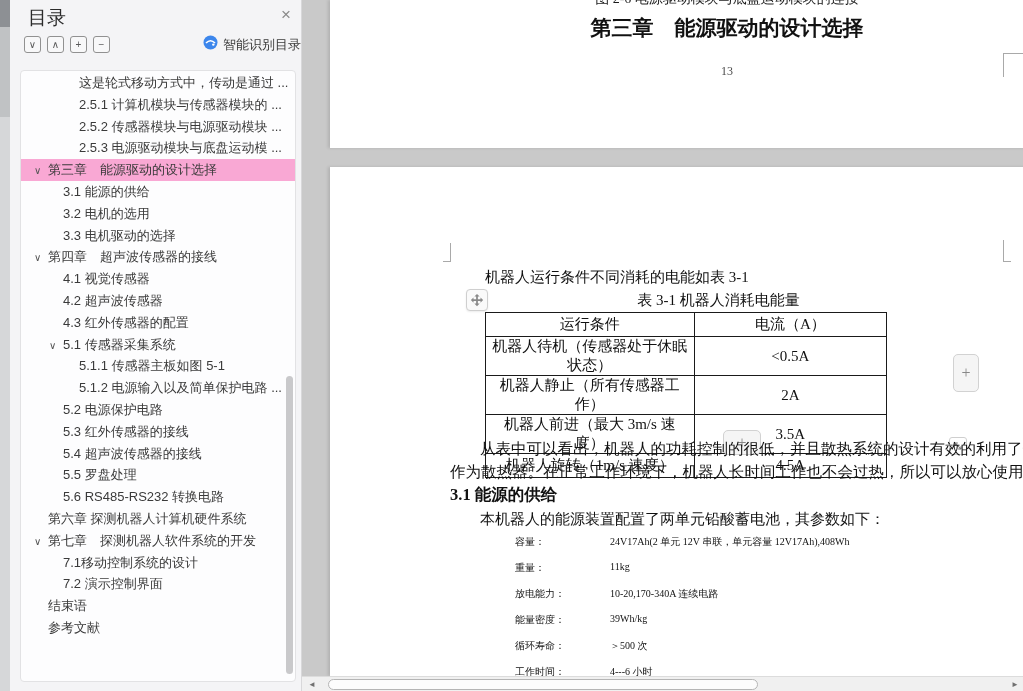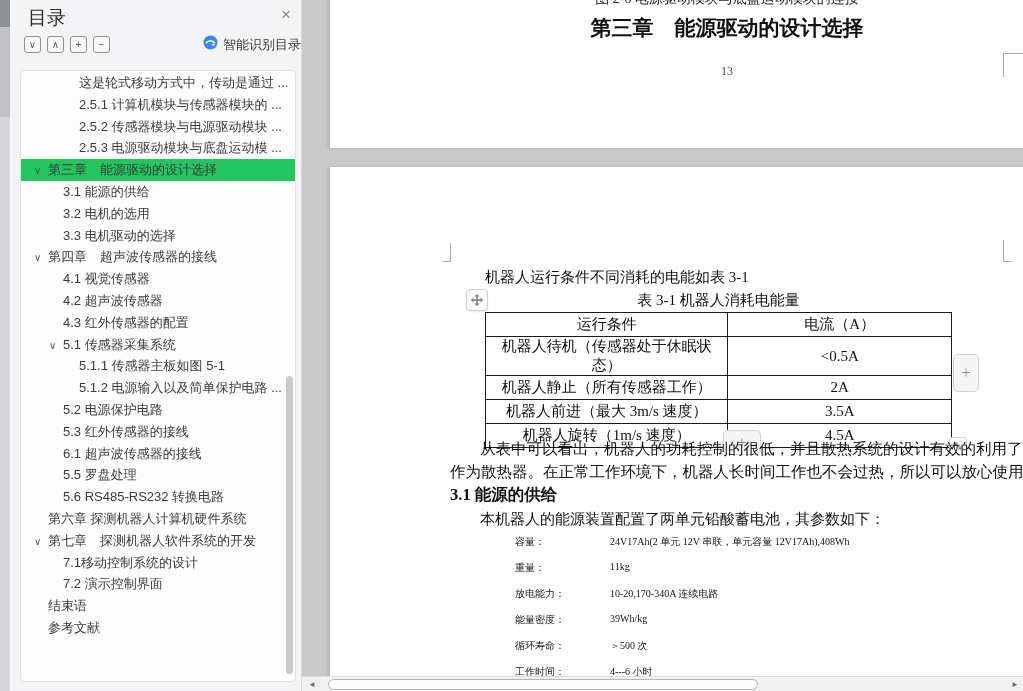--- a/index.html
+++ b/index.html
@@ -17,21 +17,21 @@
   .sb-close { position:absolute; left:271px; top:6px; font-size:17px; color:#8a8a8a; cursor:pointer; line-height:18px; }
   .sb-btn { position:absolute; top:36px; width:17px; height:17px; border:1px solid #919191; border-radius:3px; background:#f8f8f9;
             font-size:10px; color:#5a5a5a; text-align:center; line-height:15px; cursor:pointer; }
   .sb-btn.b1{left:14px} .sb-btn.b2{left:37px} .sb-btn.b3{left:60px} .sb-btn.b4{left:83px}
   .smart-toc { position:absolute; left:193px; top:36px; height:17px; display:flex; align-items:center; cursor:pointer; }
   .smart-toc .lab { font-size:13px; color:#3a3a3a; margin-left:5px; }
 
   .toc-box { position:absolute; left:10px; top:70px; width:276px; height:612px; background:#fdfdfe; border:1px solid #e2e2e4; border-radius:4px; overflow:hidden; }
   .toc-rows { position:absolute; left:0; top:1px; width:100%; }
   .toc-row { height:21.8px; line-height:21.8px; white-space:nowrap; overflow:hidden; font-size:13px; color:#3a3a3a; cursor:pointer; }
-  .toc-row.sel { background:#22c55e; }
+  .toc-row.sel { background:#f9a8d4; }
   .lvl1 { padding-left:13px; } .lvl1.noarr { padding-left:27px; }
   .lvl2 { padding-left:28px; } .lvl2.noarr { padding-left:42px; }
   .lvl3 { padding-left:58px; }
   .tarr { display:inline-block; width:14px; font-size:10px; color:#555; }
   .toc-thumb { position:absolute; right:2px; top:305px; width:7px; height:298px; background:#c9c9cb; border-radius:3.5px; cursor:pointer; }
 
   
   .page { position:absolute; left:330px; width:794px; background:#ffffff; overflow:hidden; box-shadow:-2px 0 3px rgba(0,0,0,0.12); }
   .page1 { top:0; height:148px; }
   .page2 { top:167px; height:509px; }
@@ -41,21 +41,21 @@
   .ch-heading { position:absolute; left:0; top:14px; width:100%; text-align:center; font-size:21px; font-weight:bold; color:#111; }
   .page-num { position:absolute; left:0; top:64px; width:100%; text-align:center; font-size:12px; color:#4a4a4a; }
 
   .corner { position:absolute; }
   .corner.p1r { left:673px; top:53px; width:20px; height:24px; border-left:1px solid #a9a9a9; border-top:1px solid #a9a9a9; }
   .corner.p2l { left:113px; top:76px; width:8px; height:19px; border-right:1px solid #a9a9a9; border-bottom:1px solid #a9a9a9; }
   .corner.p2r { left:673px; top:73px; width:8px; height:22px; border-left:1px solid #a9a9a9; border-bottom:1px solid #a9a9a9; }
 
   .intro-line { position:absolute; left:155px; top:101px; font-size:15px; color:#111; }
   .tbl-caption { position:absolute; left:155px; top:124px; width:467px; text-align:center; font-size:15px; color:#111; }
-  .power-table { position:absolute; left:155px; top:145px; width:467px; border-collapse:collapse; font-size:15px; color:#111; }
+  .power-table { position:absolute; left:155px; top:145px; width:402px; border-collapse:collapse; font-size:15px; color:#111; }
   .power-table td, .power-table th { border:1px solid #1a1a1a; height:24px; text-align:center; font-weight:normal; padding:0 3px; }
   .power-table .c1 { width:243px; } .power-table .c2 { width:224px; }
 
   .para-l1 { position:absolute; left:150px; top:272px; font-size:15.5px; color:#111; white-space:nowrap; }
   .para-l2 { position:absolute; left:120px; top:295px; font-size:15.5px; color:#111; white-space:nowrap; }
   .sec-heading { position:absolute; left:120px; top:317px; font-size:16.5px; font-weight:bold; color:#111; }
   .sec-intro { position:absolute; left:150px; top:343px; font-size:15px; color:#111; }
   .spec-row { position:absolute; left:185px; font-size:10px; color:#111; white-space:nowrap; }
   .spec-row .sv { position:absolute; left:95px; white-space:nowrap; }
   .sr0{top:368px} .sr1{top:394px} .sr2{top:420px} .sr3{top:446px} .sr4{top:472px} .sr5{top:498px}
@@ -120,21 +120,21 @@
       <div class="toc-row lvl2 noarr"><span>3.3 电机驱动的选择</span></div>
       <div class="toc-row lvl1"><span class="tarr">∨</span><span>第四章　超声波传感器的接线</span></div>
       <div class="toc-row lvl2 noarr"><span>4.1 视觉传感器</span></div>
       <div class="toc-row lvl2 noarr"><span>4.2 超声波传感器</span></div>
       <div class="toc-row lvl2 noarr"><span>4.3 红外传感器的配置</span></div>
       <div class="toc-row lvl2"><span class="tarr">∨</span><span>5.1 传感器采集系统</span></div>
       <div class="toc-row lvl3"><span>5.1.1 传感器主板如图 5-1</span></div>
       <div class="toc-row lvl3"><span>5.1.2 电源输入以及简单保护电路 ...</span></div>
       <div class="toc-row lvl2 noarr"><span>5.2 电源保护电路</span></div>
       <div class="toc-row lvl2 noarr"><span>5.3 红外传感器的接线</span></div>
-      <div class="toc-row lvl2 noarr"><span>6.1 超声波传感器的接线</span></div>
+      <div class="toc-row lvl2 noarr"><span>5.4 超声波传感器的接线</span></div>
       <div class="toc-row lvl2 noarr"><span>5.5 罗盘处理</span></div>
       <div class="toc-row lvl2 noarr"><span>5.6 RS485-RS232 转换电路</span></div>
       <div class="toc-row lvl1 noarr"><span>第六章 探测机器人计算机硬件系统</span></div>
       <div class="toc-row lvl1"><span class="tarr">∨</span><span>第七章　探测机器人软件系统的开发</span></div>
       <div class="toc-row lvl2 noarr"><span>7.1移动控制系统的设计</span></div>
       <div class="toc-row lvl2 noarr"><span>7.2 演示控制界面</span></div>
       <div class="toc-row lvl1 noarr"><span>结束语</span></div>
       <div class="toc-row lvl1 noarr"><span>参考文献</span></div>
     </div>
     <div class="toc-thumb"></div>

